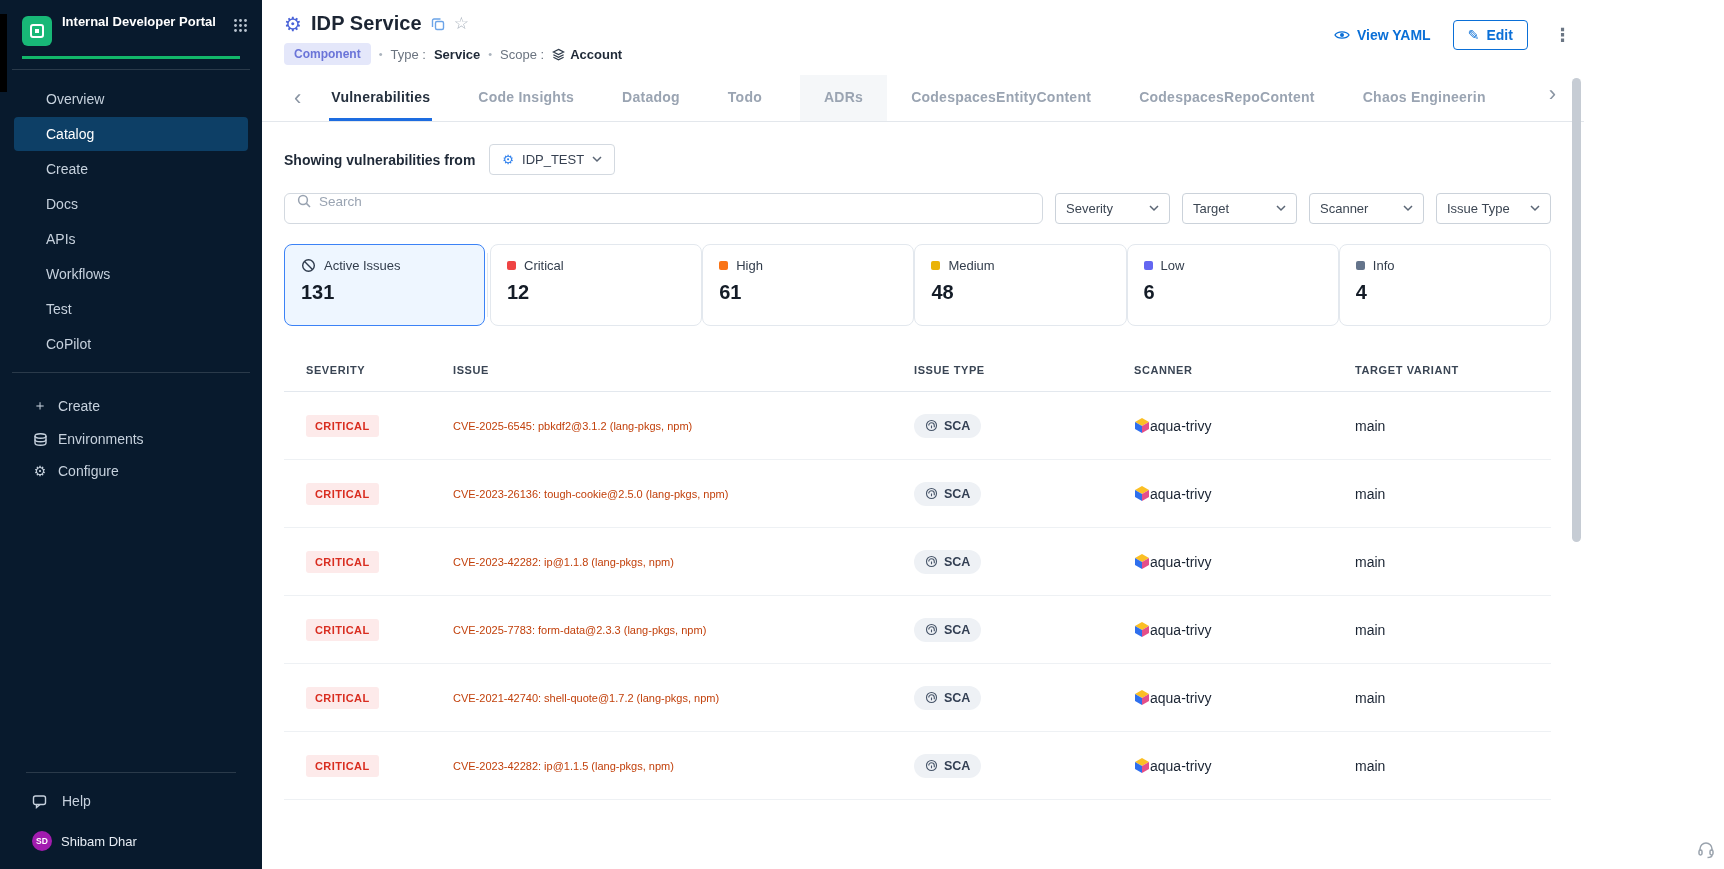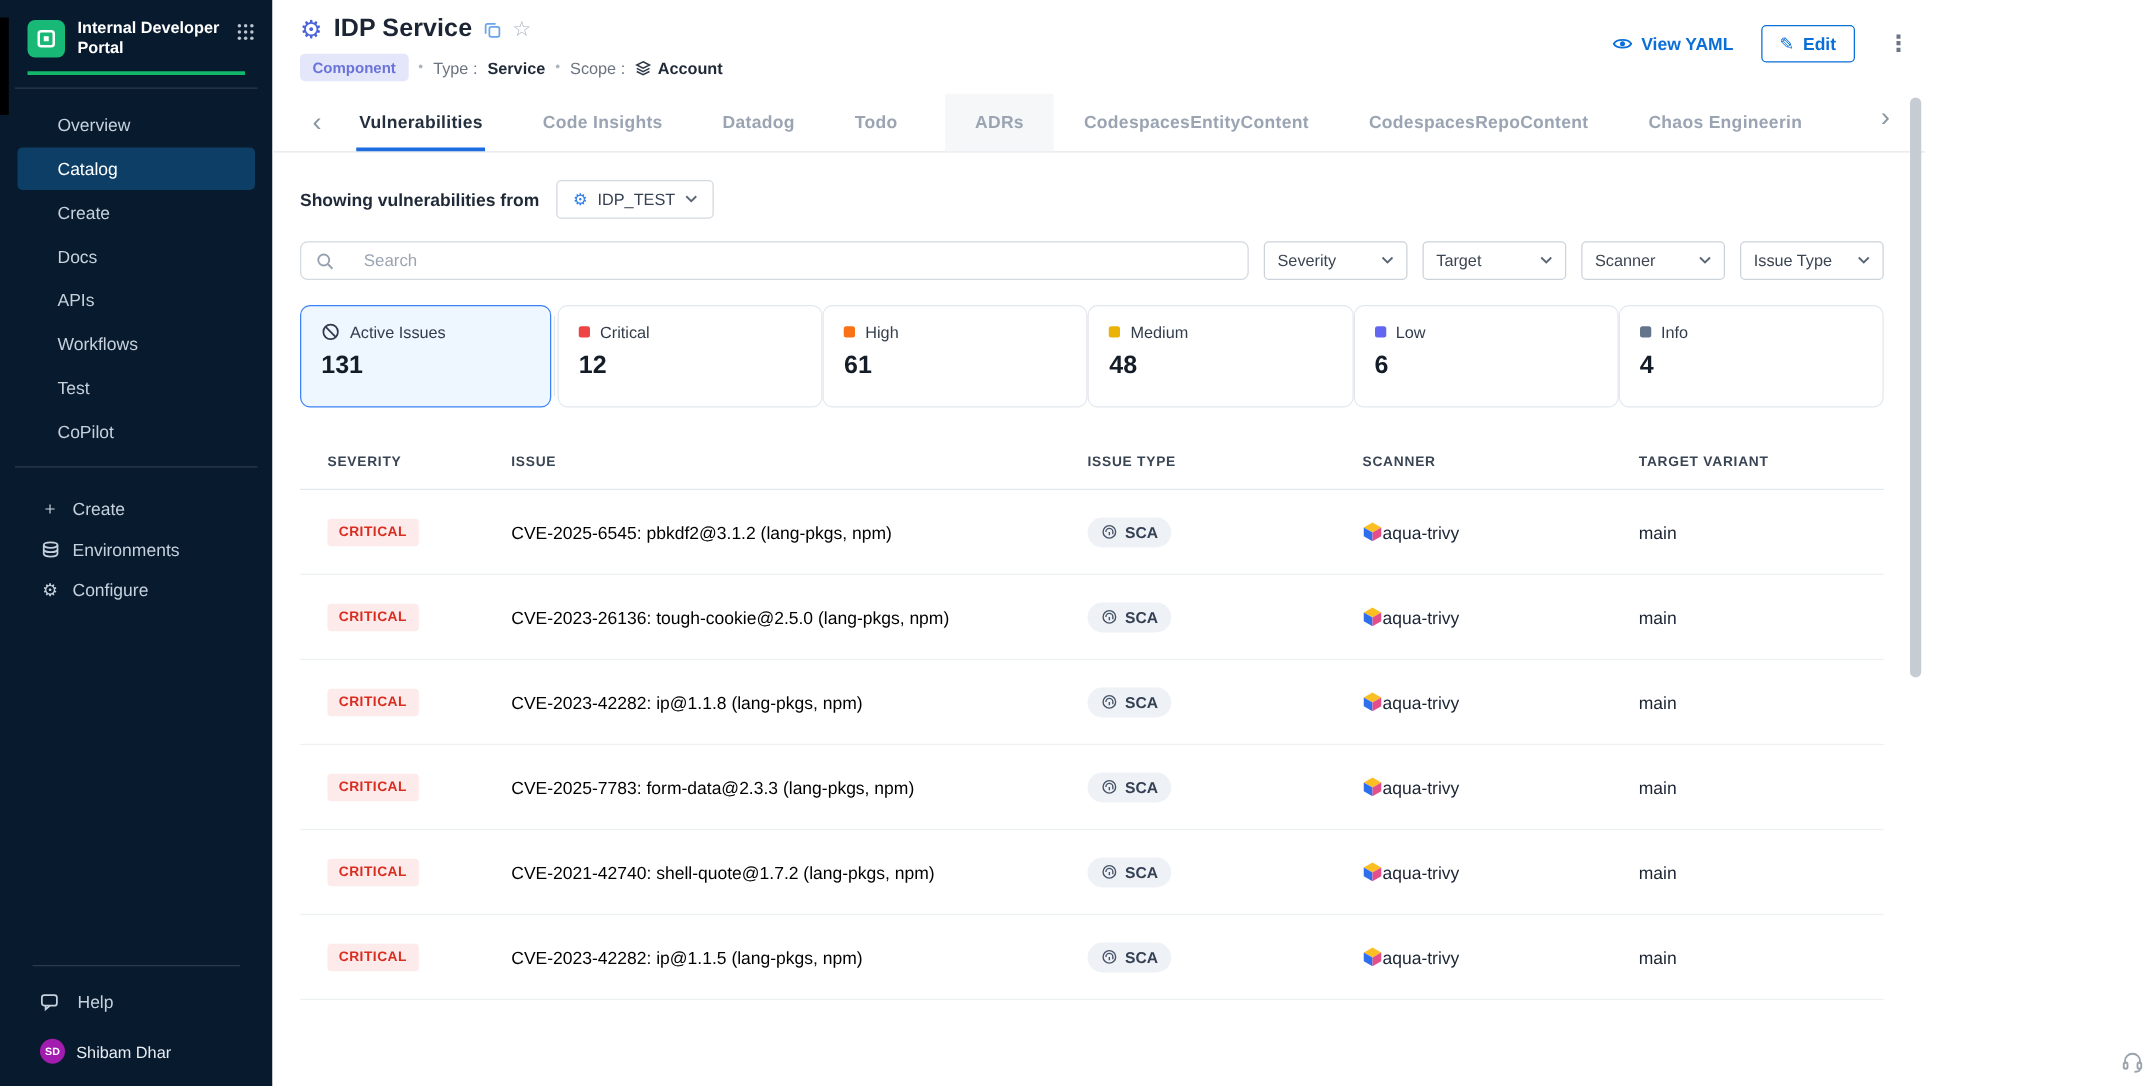--- a/index.html
+++ b/index.html
@@ -5,21 +5,21 @@
   * { box-sizing: border-box; margin: 0; padding: 0; }
   html,body { width:1724px; height:869px; overflow:hidden; }
   body {
     font-family: "Liberation Sans", "DejaVu Sans", sans-serif;
     background:#ffffff; color:#1f2937; display:flex;
   }
   svg { display:block; }
 
   
   .sidebar {
-    width:218px; flex:none; height:100%;
+    width:262px; flex:none; height:100%;
     background:#081a2d; color:#c6d1dd; position:relative;
     display:flex; flex-direction:column;
   }
   .edge-strip { position:absolute; left:0; top:14px; width:7px; height:78px; background:#000; }
   .side-header { padding:14px 14px 0 22px; }
   .logo-row { display:flex; align-items:flex-start; gap:10px; }
   .logo-box {
     width:30px; height:30px; border-radius:6px; background:#18b877;
     display:flex; align-items:center; justify-content:center; flex:none; margin-top:2px;
   }
@@ -100,21 +100,21 @@
   .entity-select {
     display:flex; align-items:center; gap:8px; border:1px solid #d3d9e0; border-radius:4px;
     height:31px; padding:0 12px; font-size:13px; color:#374151; cursor:pointer; background:#fff;
   }
   .entity-gear { color:#2f80ed; font-size:13px; line-height:1; }
 
   
   .filter-row { display:flex; gap:12px; margin:18px 0 0 22px; width:1267px; }
   .search-box {
     width:759px; height:31px; border:1px solid #d3d9e0; border-radius:6px;
-    display:flex; align-items:center; gap:24px; padding:0 12px; background:#fff;
+    display:flex; align-items:flex-start; gap:8px; padding:0 12px; background:#fff;
   }
   .search-box input {
     border:none; outline:none; flex:1; font-size:13.5px; font-family:inherit; color:#374151; background:transparent;
   }
   .search-box input::placeholder { color:#9aa4b2; }
   .filter-select {
     flex:1; height:31px; border:1px solid #cbd2da; border-radius:4px; background:#fff;
     display:flex; align-items:center; justify-content:space-between; padding:0 10px;
     font-size:13px; color:#3c4653; cursor:pointer;
   }
@@ -144,21 +144,21 @@
   }
   .thead {
     height:44px; border-bottom:1px solid #e3e8ee;
     font-size:11px; font-weight:700; letter-spacing:.6px; color:#3a4554;
   }
   .trow { height:68px; border-bottom:1px solid #eef1f4; cursor:pointer; }
   .sev-badge {
     display:inline-block; background:#fdeaea; color:#d92d20; font-size:11px; font-weight:700;
     letter-spacing:.4px; padding:5px 9px; border-radius:3px;
   }
-  .issue-text { font-size:14px; color:#000000; }
+  .issue-text { font-size:11px; color:#c2410c; }
   .type-pill {
     display:inline-flex; align-items:center; gap:6px; background:#eef1f5; border-radius:14px;
     padding:5px 11px; font-size:12.5px; font-weight:600; color:#344054;
   }
   .scanner-cell { display:flex; align-items:flex-end; gap:0; font-size:14px; color:#1a2433; }
   .target-text { font-size:14px; color:#1a2433; }
 
   
   .v-scrollbar {
     position:absolute; left:1310px; top:78px; width:9px; height:464px;

